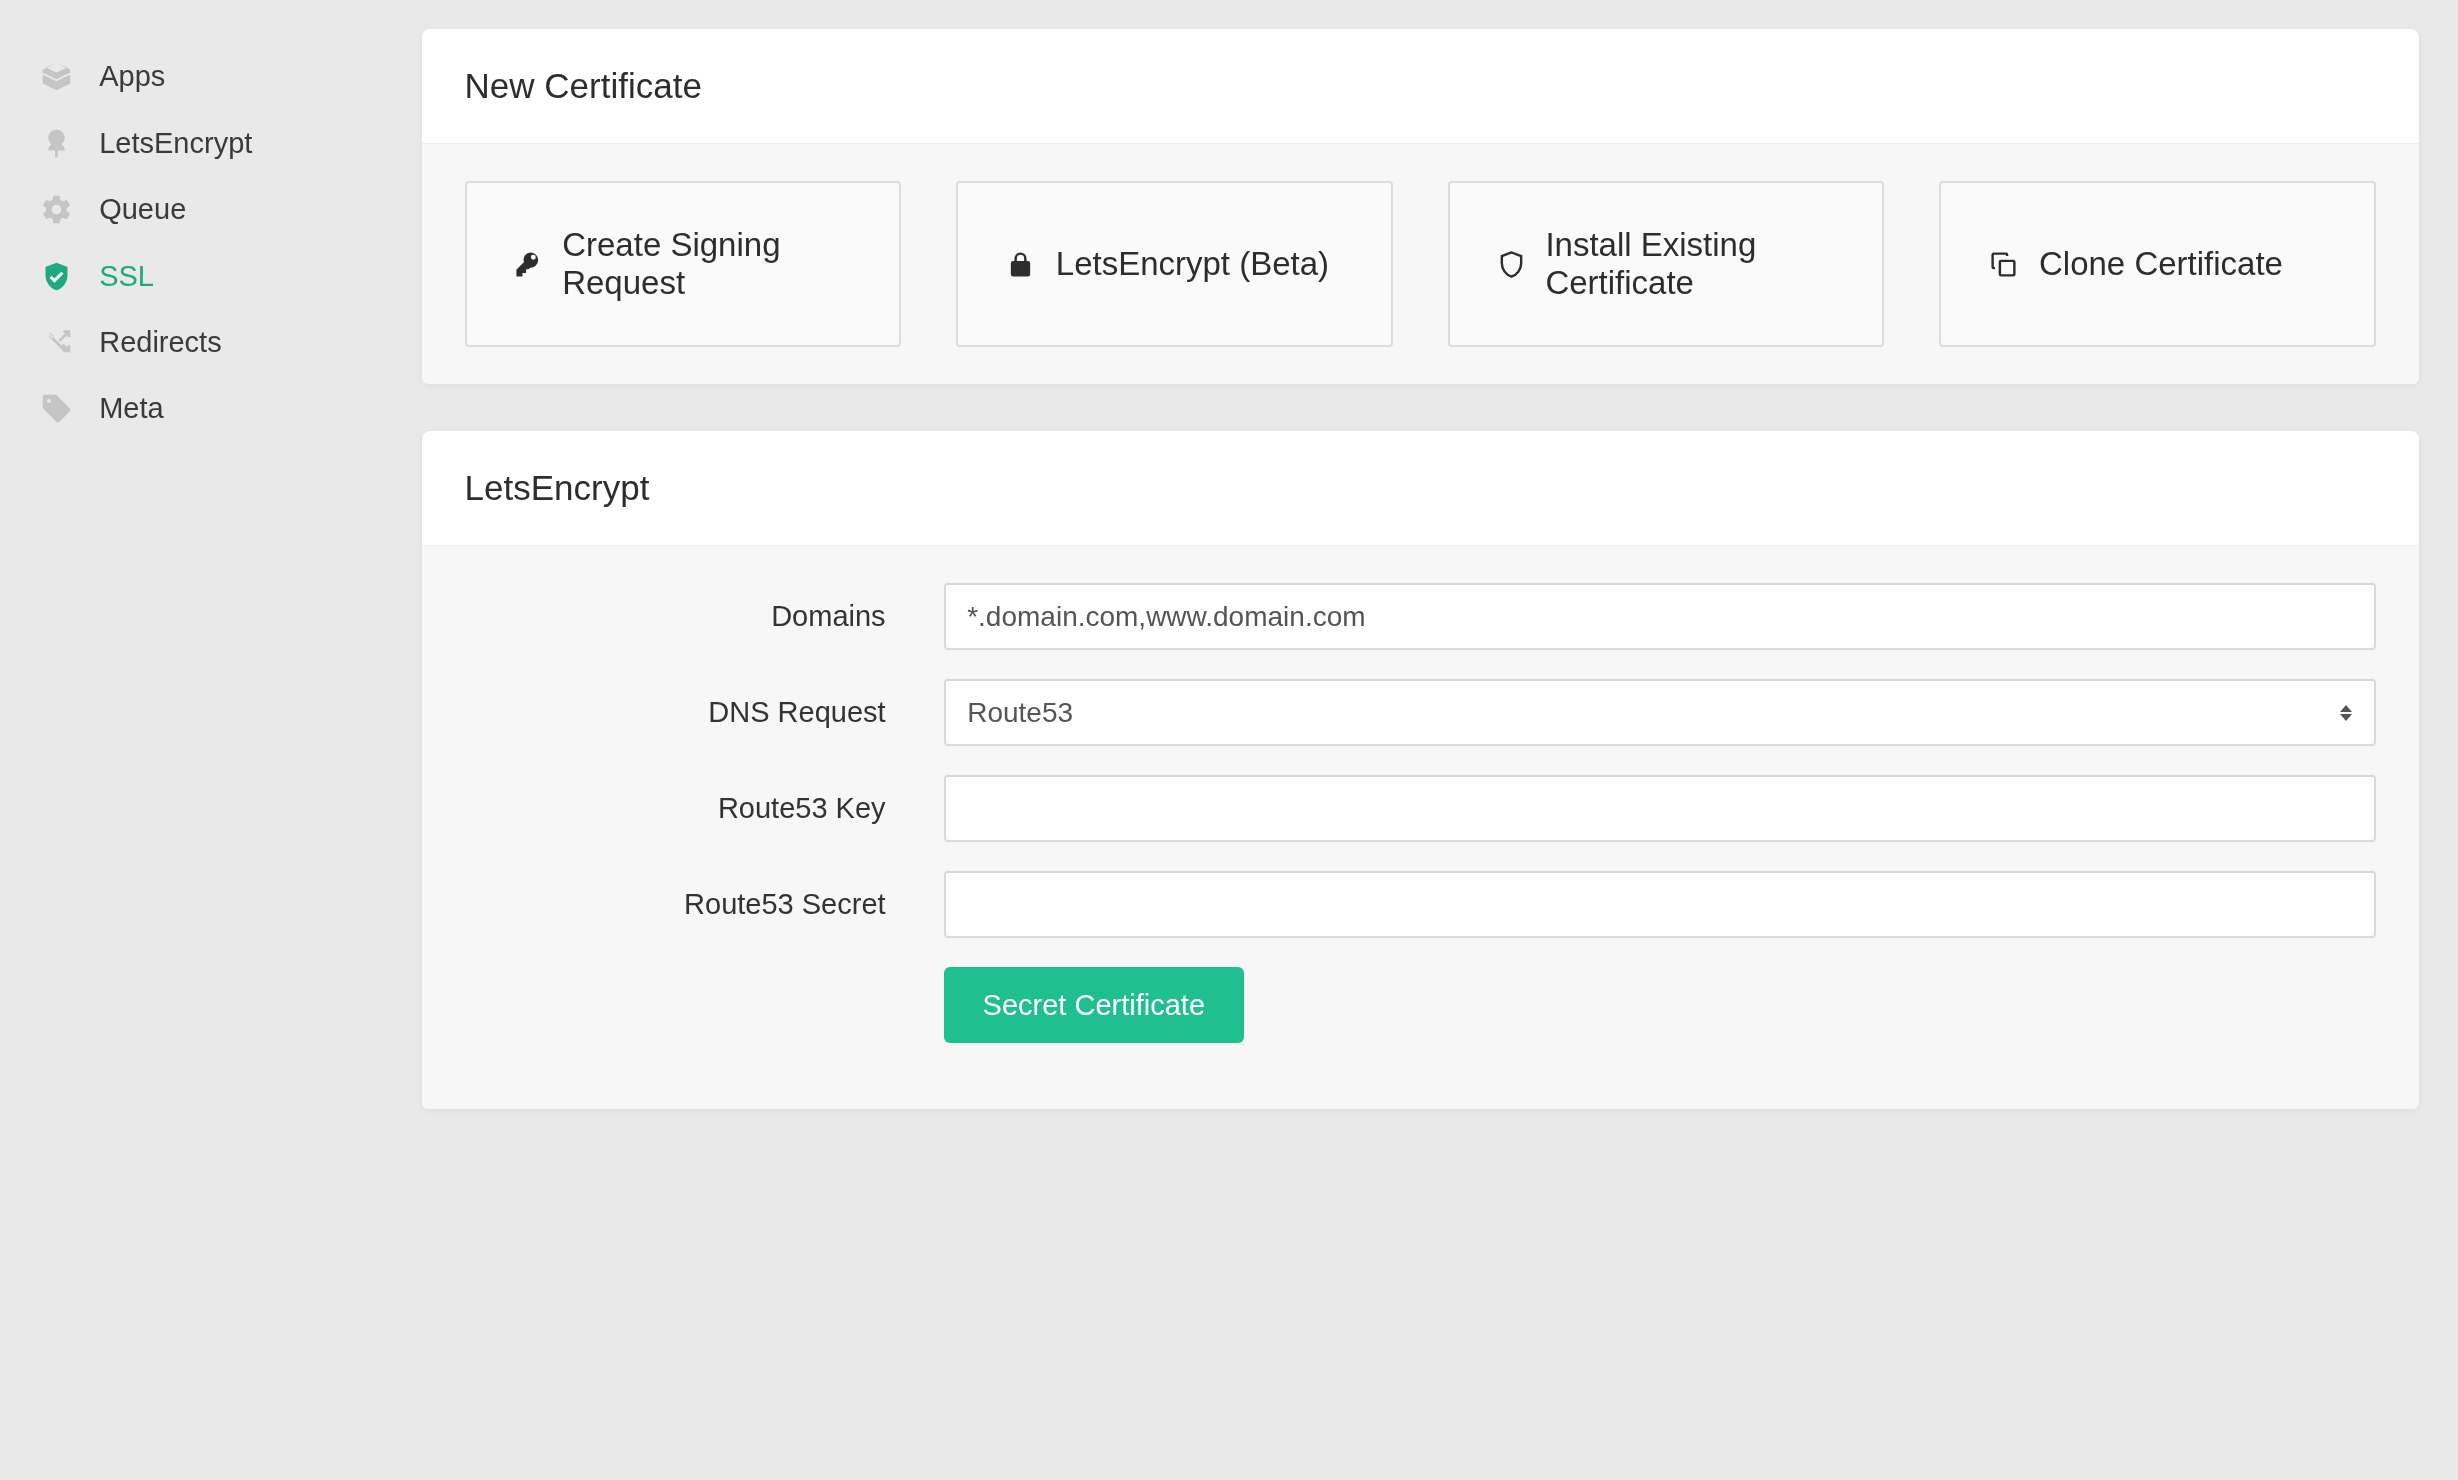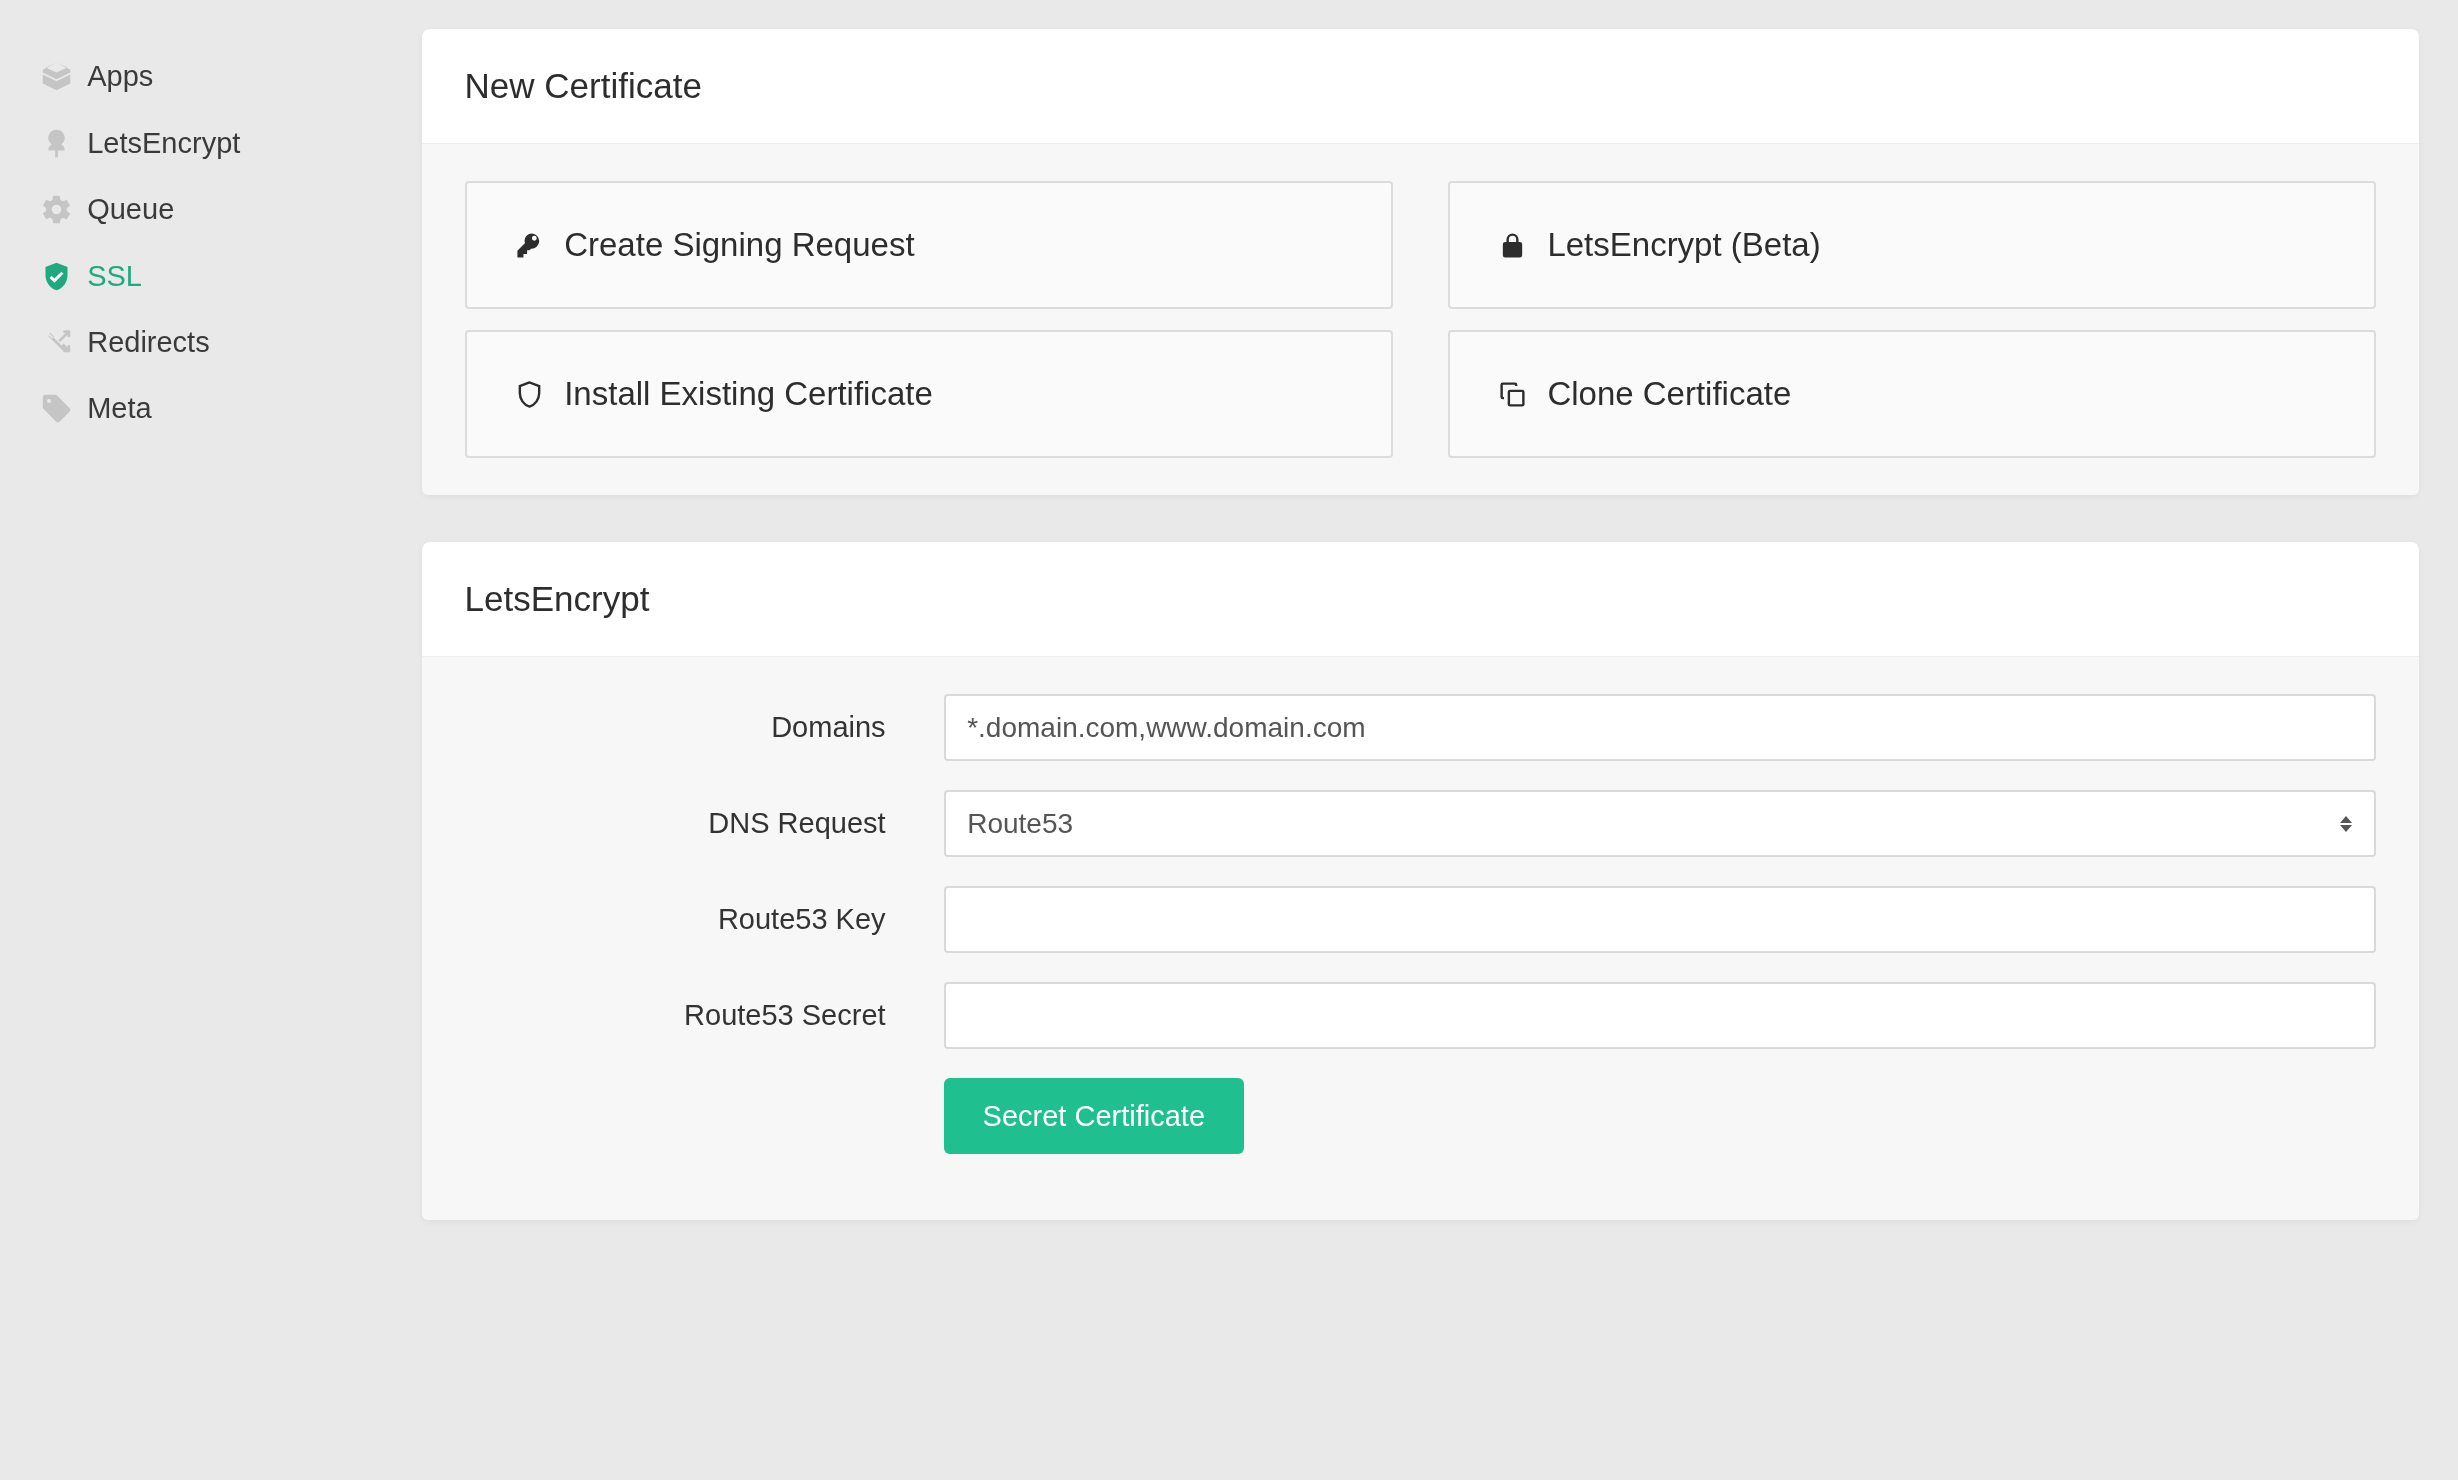--- a/index.html
+++ b/index.html
@@ -17,21 +17,21 @@
   }
   
   .sidebar {
     width: 363px;
     flex-shrink: 0;
     padding-top: 14.7px;
   }
   .sidebar-item {
     display: flex;
     align-items: center;
-    gap: 13px;
+    gap: 25px;
     padding: 15.7px 19.6px;
     font-size: 29px;
     color: #3a3a3a;
     cursor: pointer;
   }
   .sidebar-item .icon {
     width: 35px;
     height: 35px;
     display: flex;
     align-items: center;
@@ -62,21 +62,21 @@
   }
   .card-body {
     background: #f7f7f7;
     padding: 37px 43px;
     border-bottom-left-radius: 5.9px;
     border-bottom-right-radius: 5.9px;
   }
   
   .option-grid {
     display: grid;
-    grid-template-columns: 1fr 1fr;
+    grid-template-columns: 1fr 1fr 1fr 1fr;
     gap: 21px 55px;
   }
   .option-tile {
     background: #fafafa;
     border: 2px solid #dcdcdc;
     border-radius: 3.9px;
     padding: 43px 47px;
     display: flex;
     align-items: center;
     gap: 19.6px;

